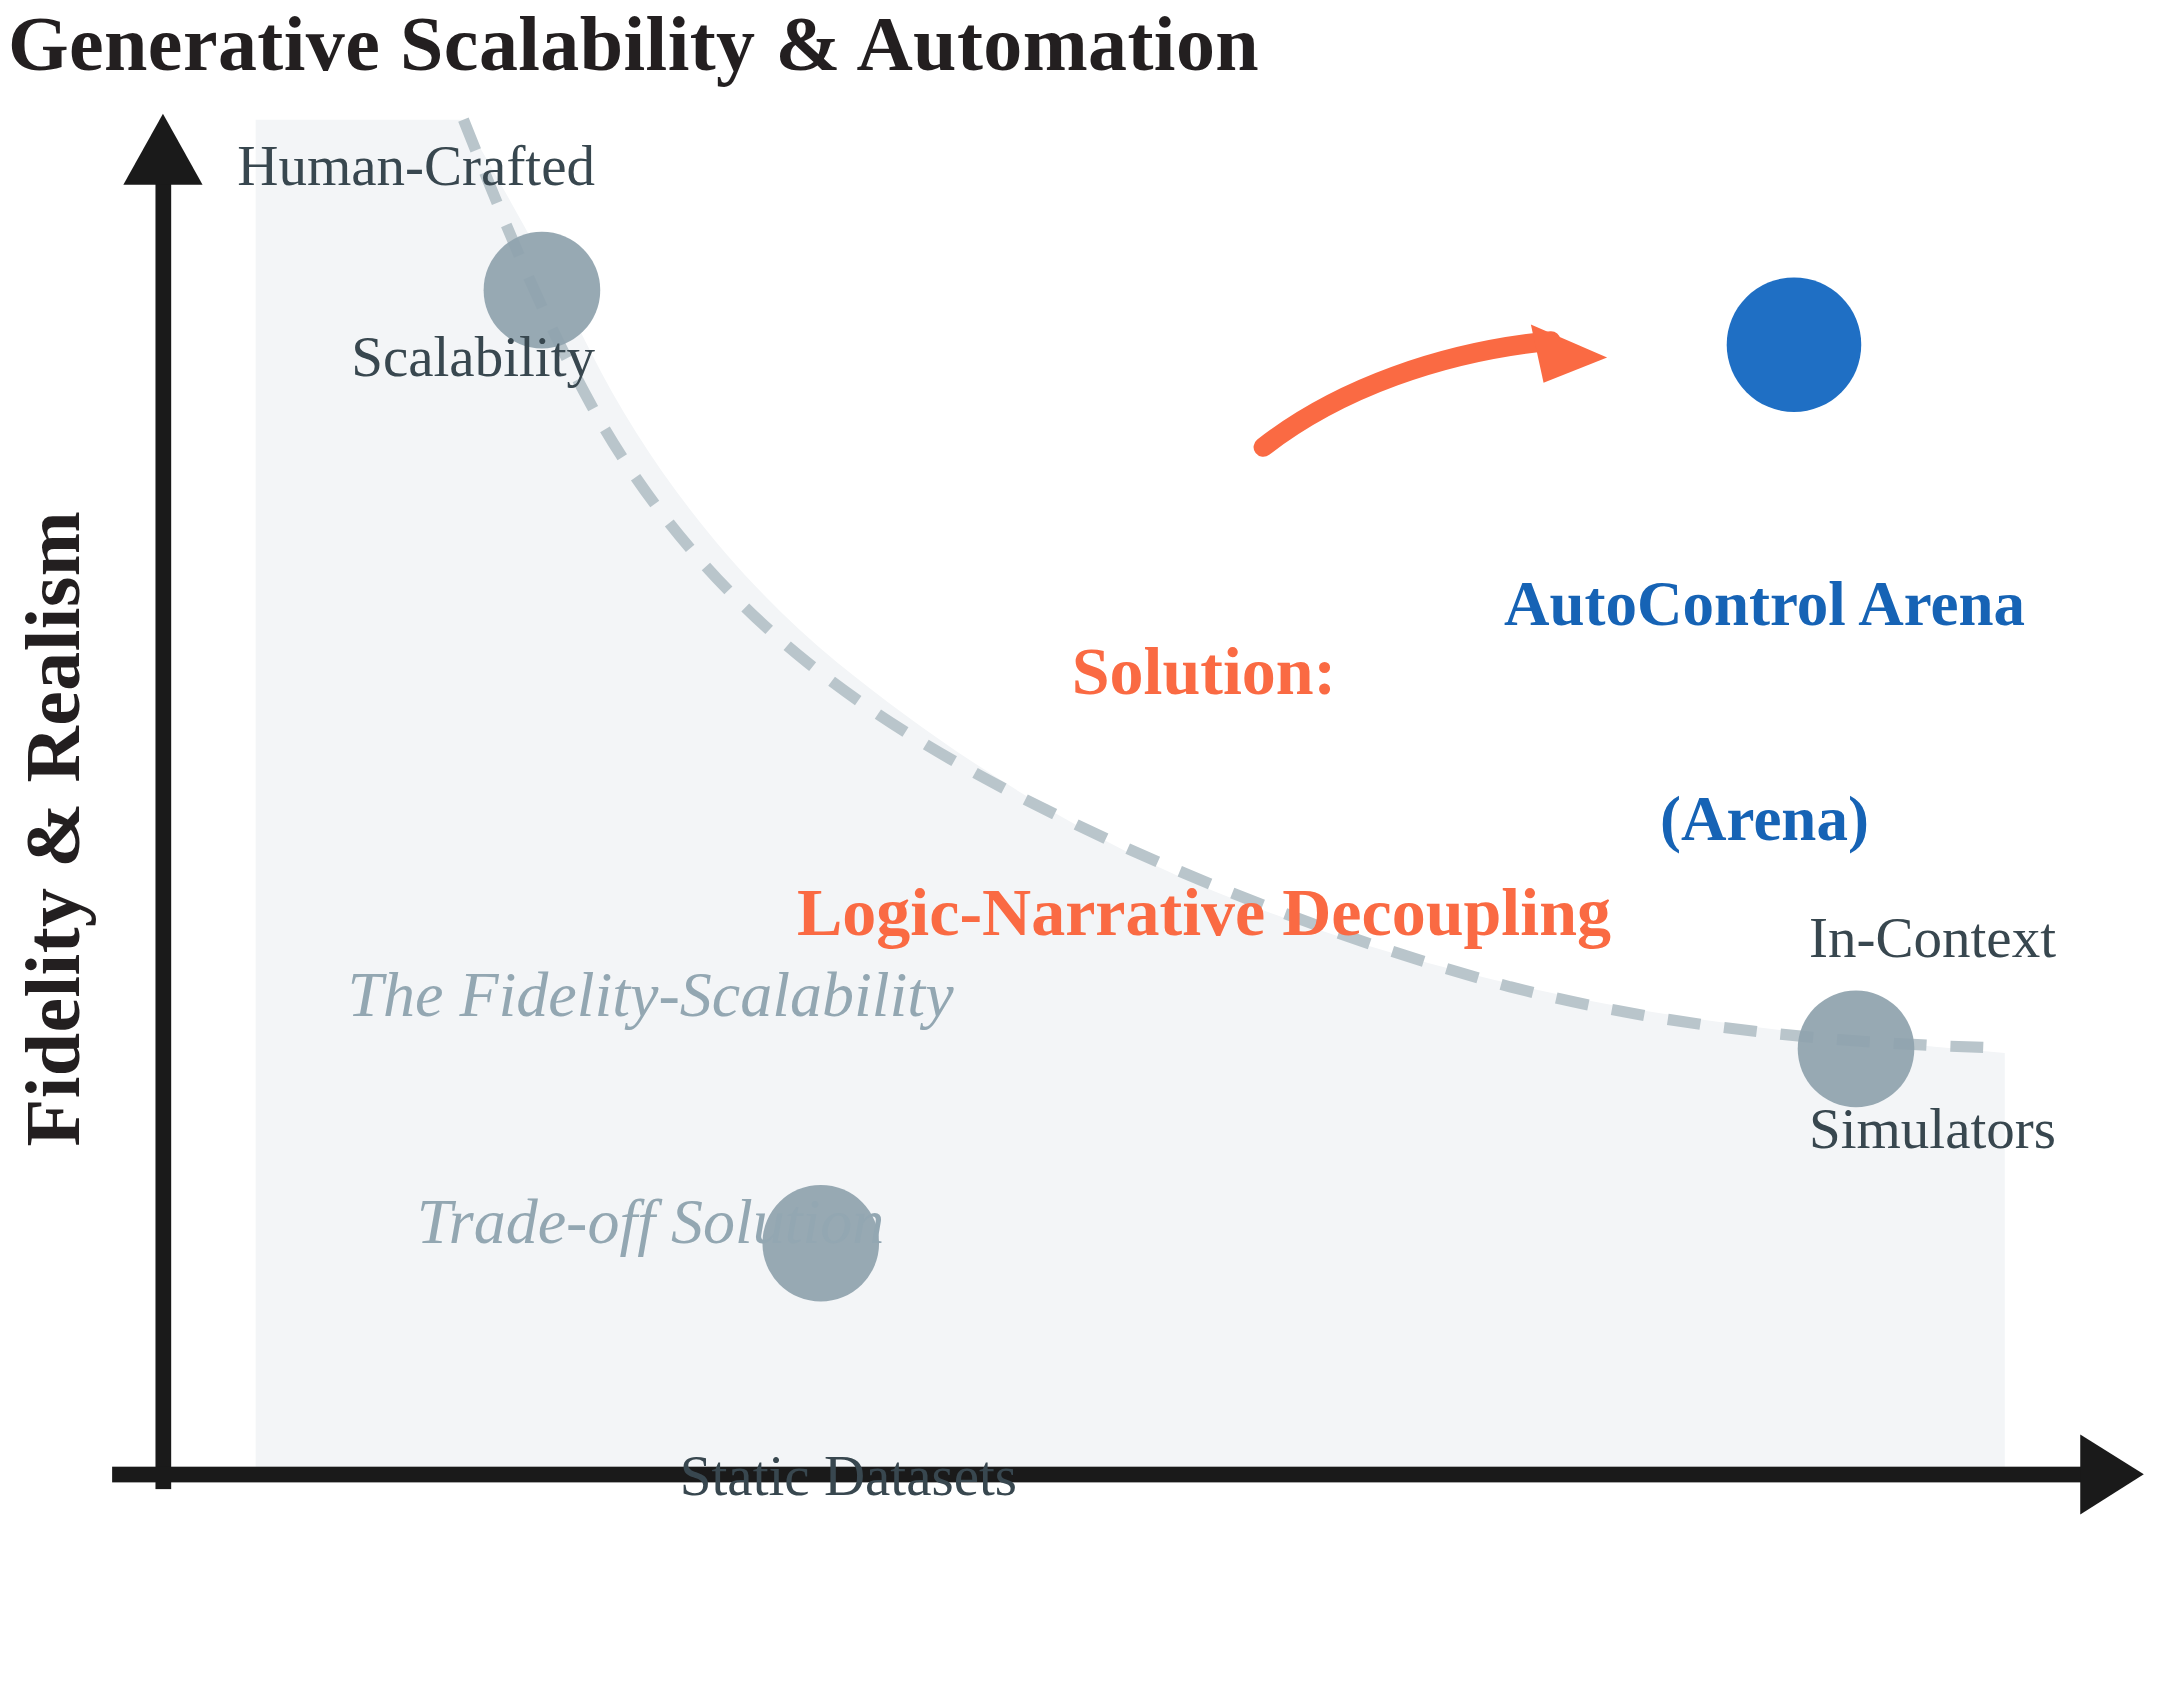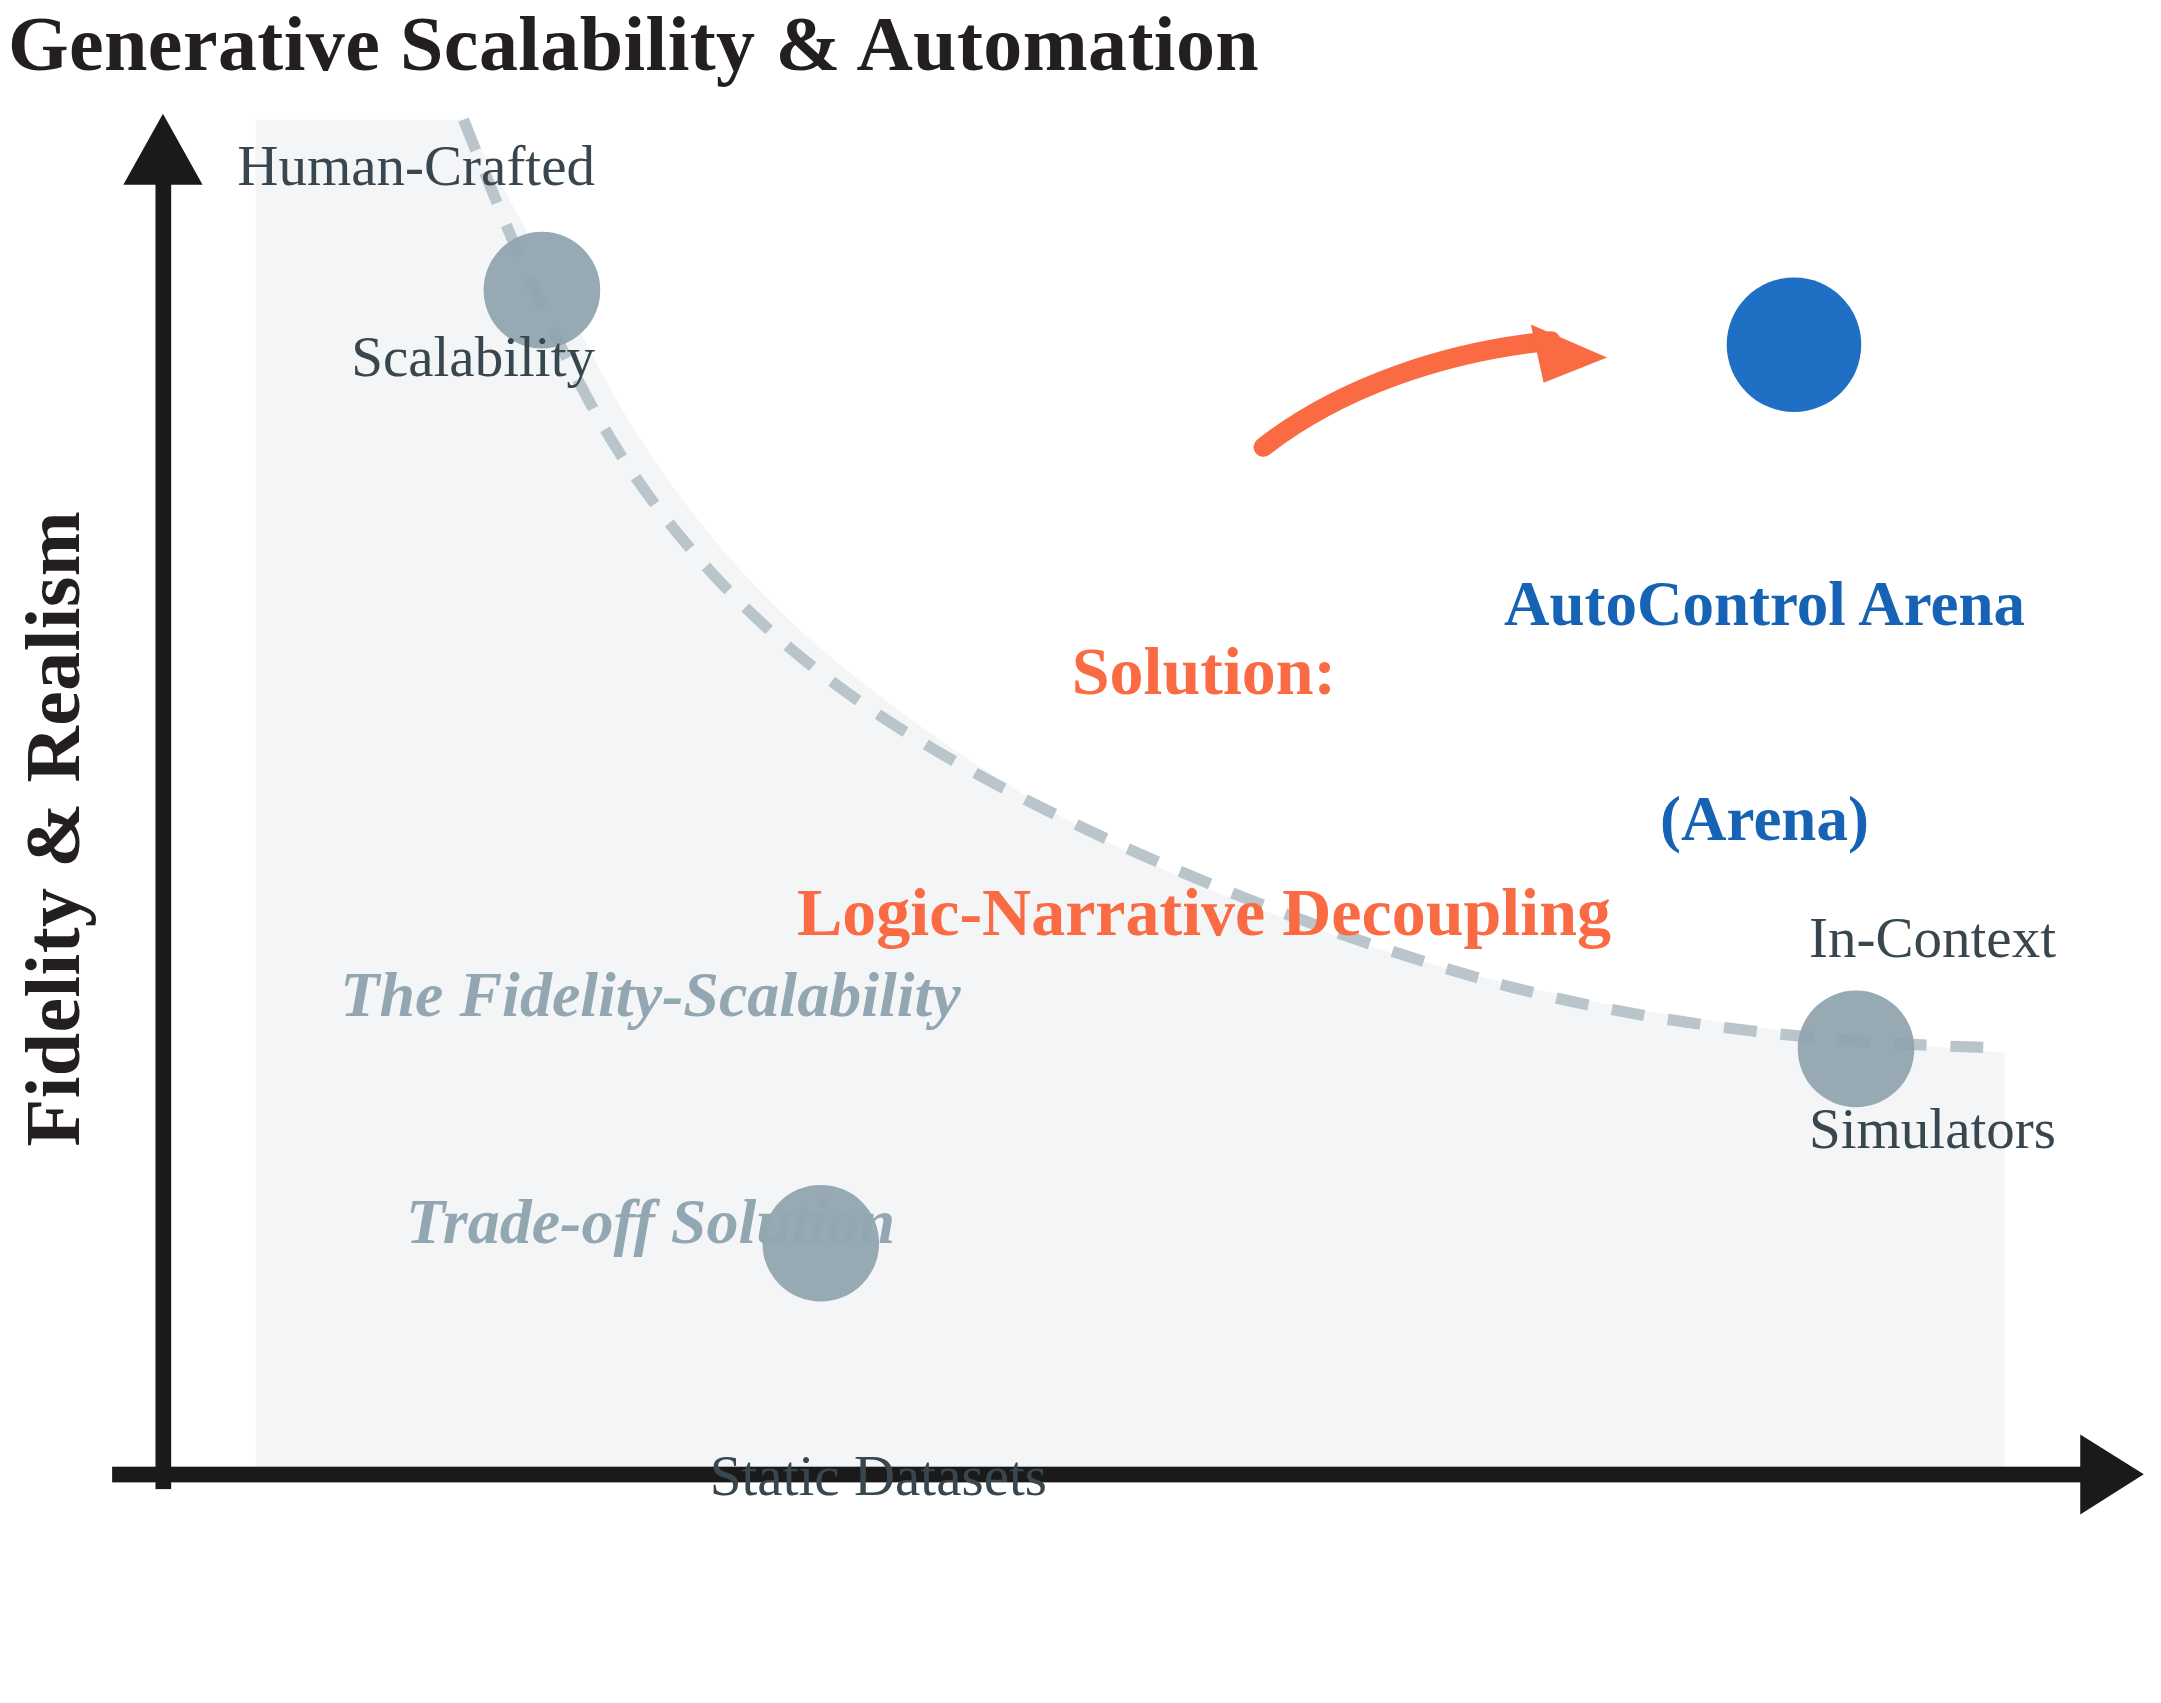--- a/index.html
+++ b/index.html
@@ -57,39 +57,39 @@
     color: #38474f;
     font-size: 57px;
     text-align: right;
   }
   #label-human-crafted {
     left: 139px;
     top: 6px;
     width: 456px;
   }
   #label-static-datasets {
-    left: 598px;
+    left: 568px;
     top: 1316px;
     width: 449px;
   }
   #label-incontext-sim {
     left: 1652px;
     top: 778px;
     width: 404px;
   }
 
   
   #barrier-note {
     left: 254px;
     top: 806px;
     width: 793px;
     text-align: center;
     color: #93a7b2;
     font-size: 64px;
-    font-weight: bold;
+    font-weight: normal;
     font-style: italic;
     line-height: 1.18;
   }
 
   
   #solution-note {
     left: 748px;
     top: 471px;
     width: 912px;
     text-align: center;

